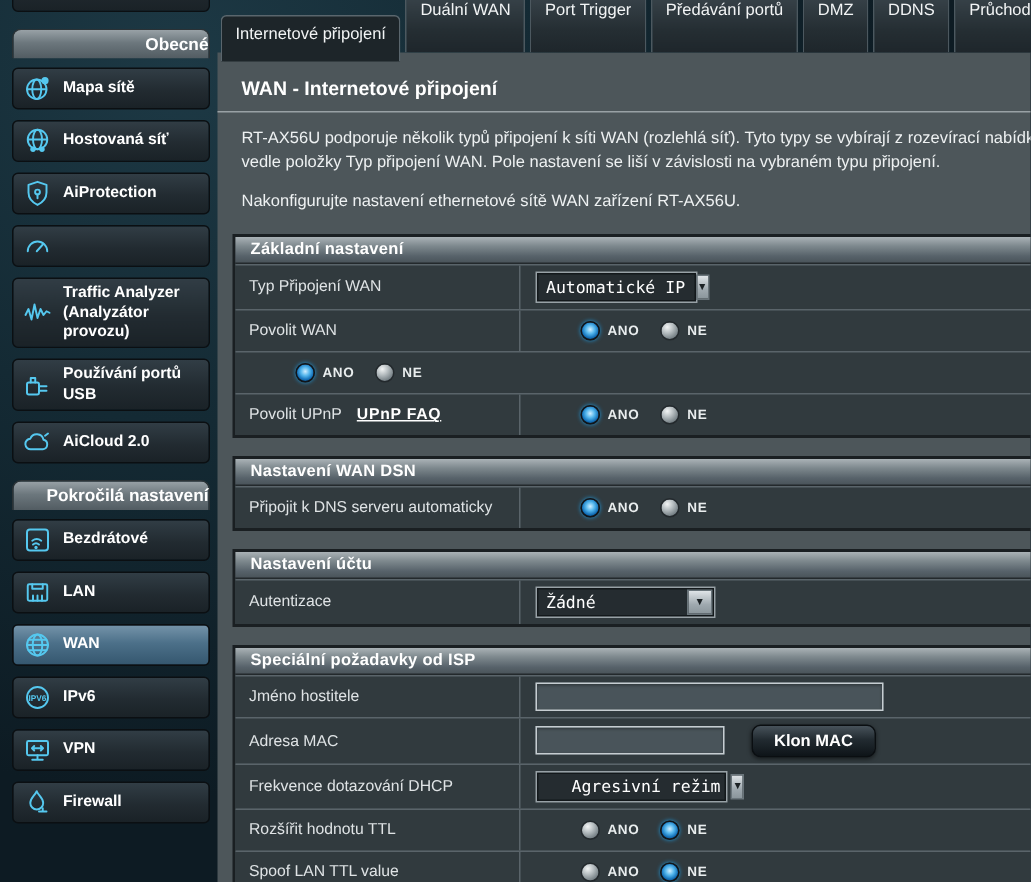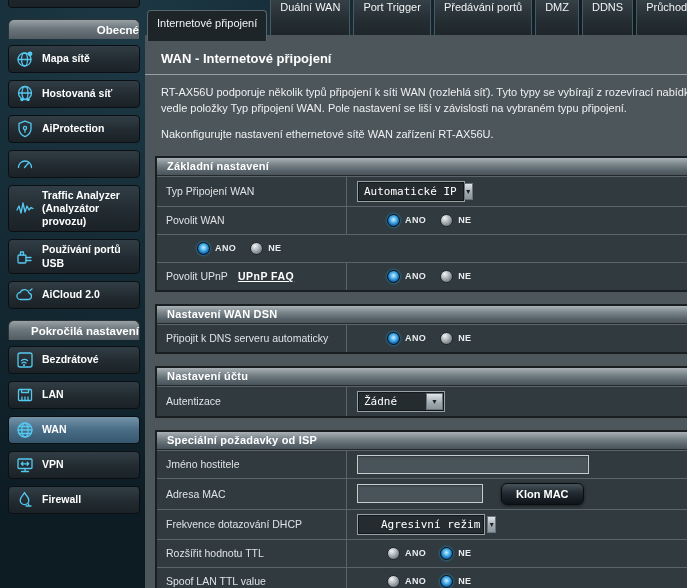--- a/index.html
+++ b/index.html
@@ -216,20 +216,29 @@
         <svg viewBox="0 0 20 20">
             <circle cx="10" cy="10" r="7"></circle>
             <ellipse cx="10" cy="10" rx="3.2" ry="7"></ellipse>
             <path d="M3 10h14M4 6.5h12M4 13.5h12"></path>
           </svg>
       </span>
       <span>WAN</span>
     </div>
 
 
+    <div class="side-item">
+      <span class="icn">
+        <svg viewBox="0 0 20 20">
+            <circle cx="10" cy="10" r="7"></circle>
+            <text x="10" y="12.3" text-anchor="middle" font-size="5.5">IPV6</text>
+          </svg>
+      </span>
+      <span>IPv6</span>
+    </div>
 
     <div class="side-item">
       <span class="icn">
         <svg viewBox="0 0 20 20">
             <rect x="3" y="4" width="14" height="9.5" rx="1"></rect>
             <path d="M10 13.5v2.5M6.5 16.5h7"></path>
             <path d="M6.5 8.8h7M7.8 7.3l-1.5 1.5 1.5 1.5M12.2 7.3l1.5 1.5-1.5 1.5"></path>
           </svg>
       </span>
       <span>VPN</span>
@@ -329,21 +338,21 @@
             </span>
           </div>
         </div>
       </div>
 
       <div class="tbl">
         <div class="tbl-head">Nastavení účtu</div>
         <div class="row">
           <div class="cl">Autentizace</div>
           <div class="cv">
-            <span class="select" style="width:88px;">
+            <span class="select" style="width:120px;">
               <span class="sel-text">Žádné</span>
               <span class="sel-arrow">▼</span>
             </span>
           </div>
         </div>
       </div>
 
       <div class="tbl">
         <div class="tbl-head">Speciální požadavky od ISP</div>
 

